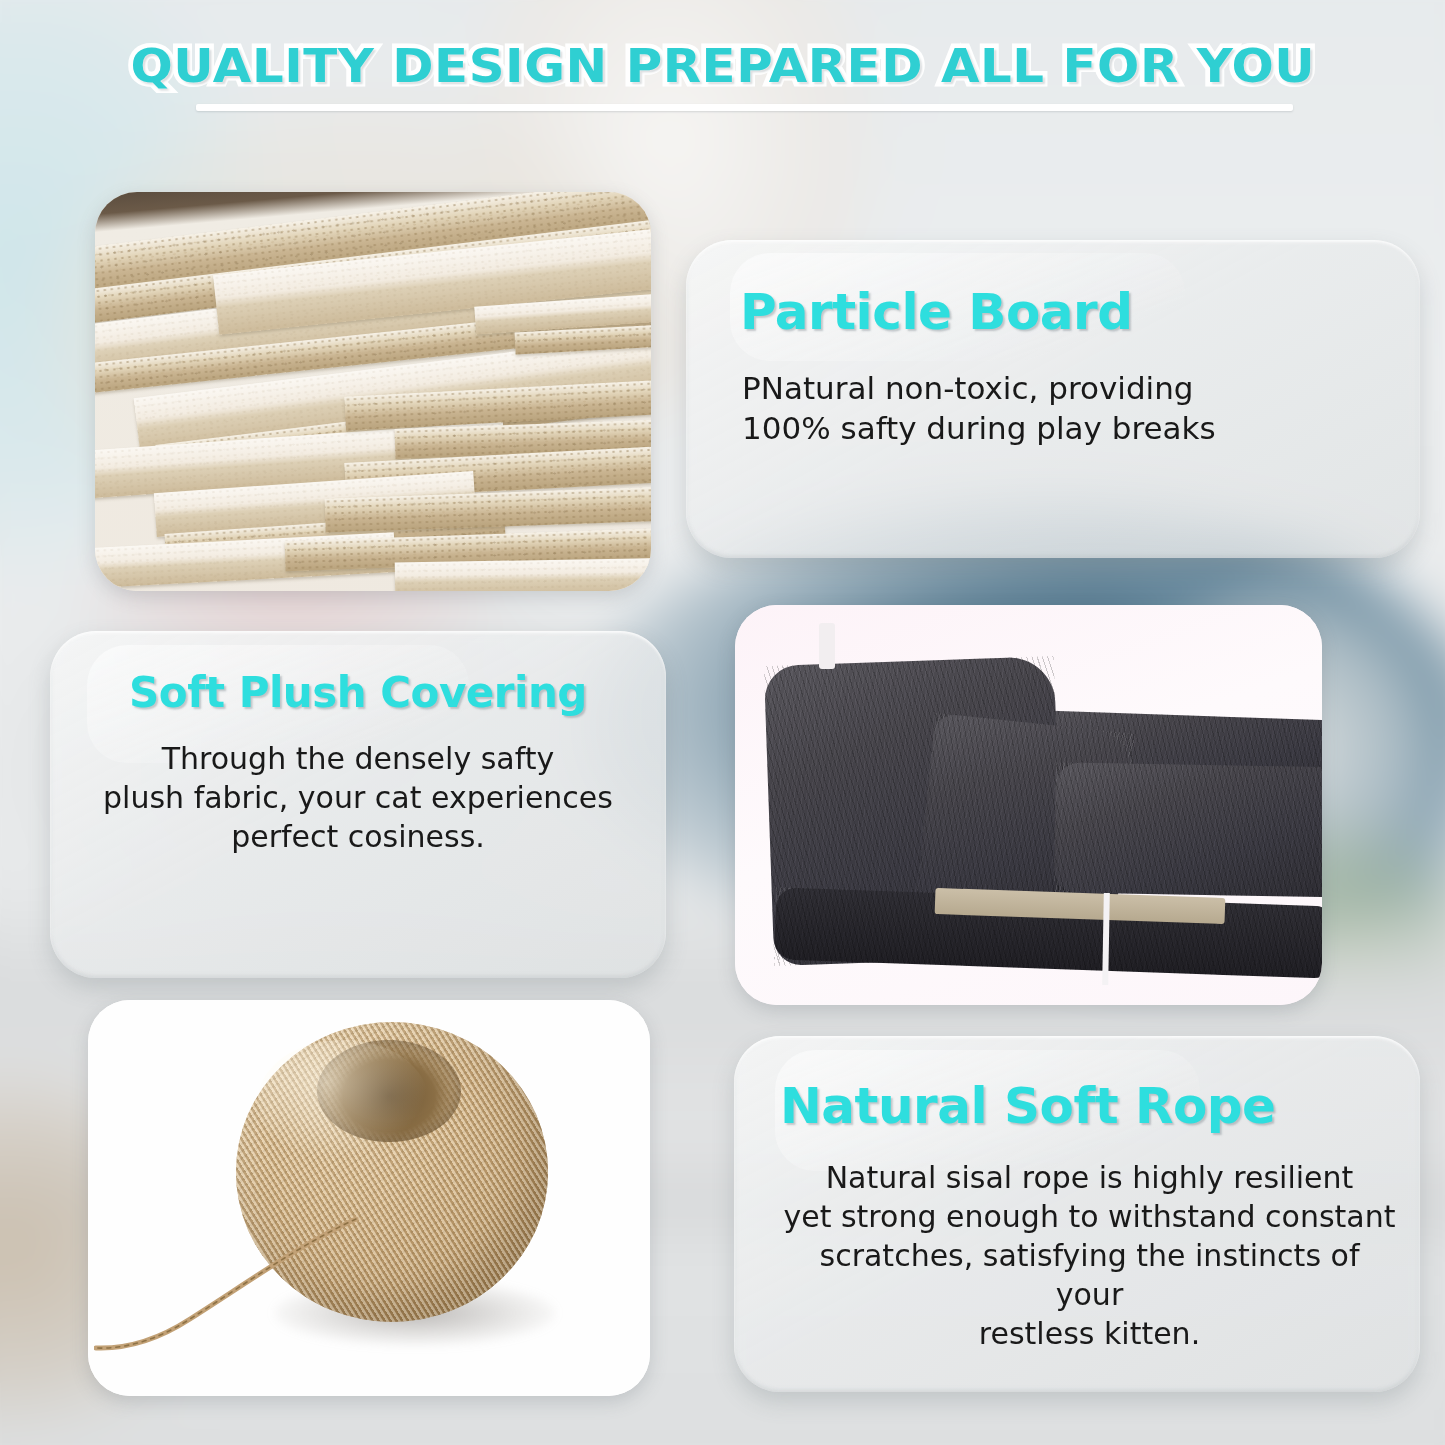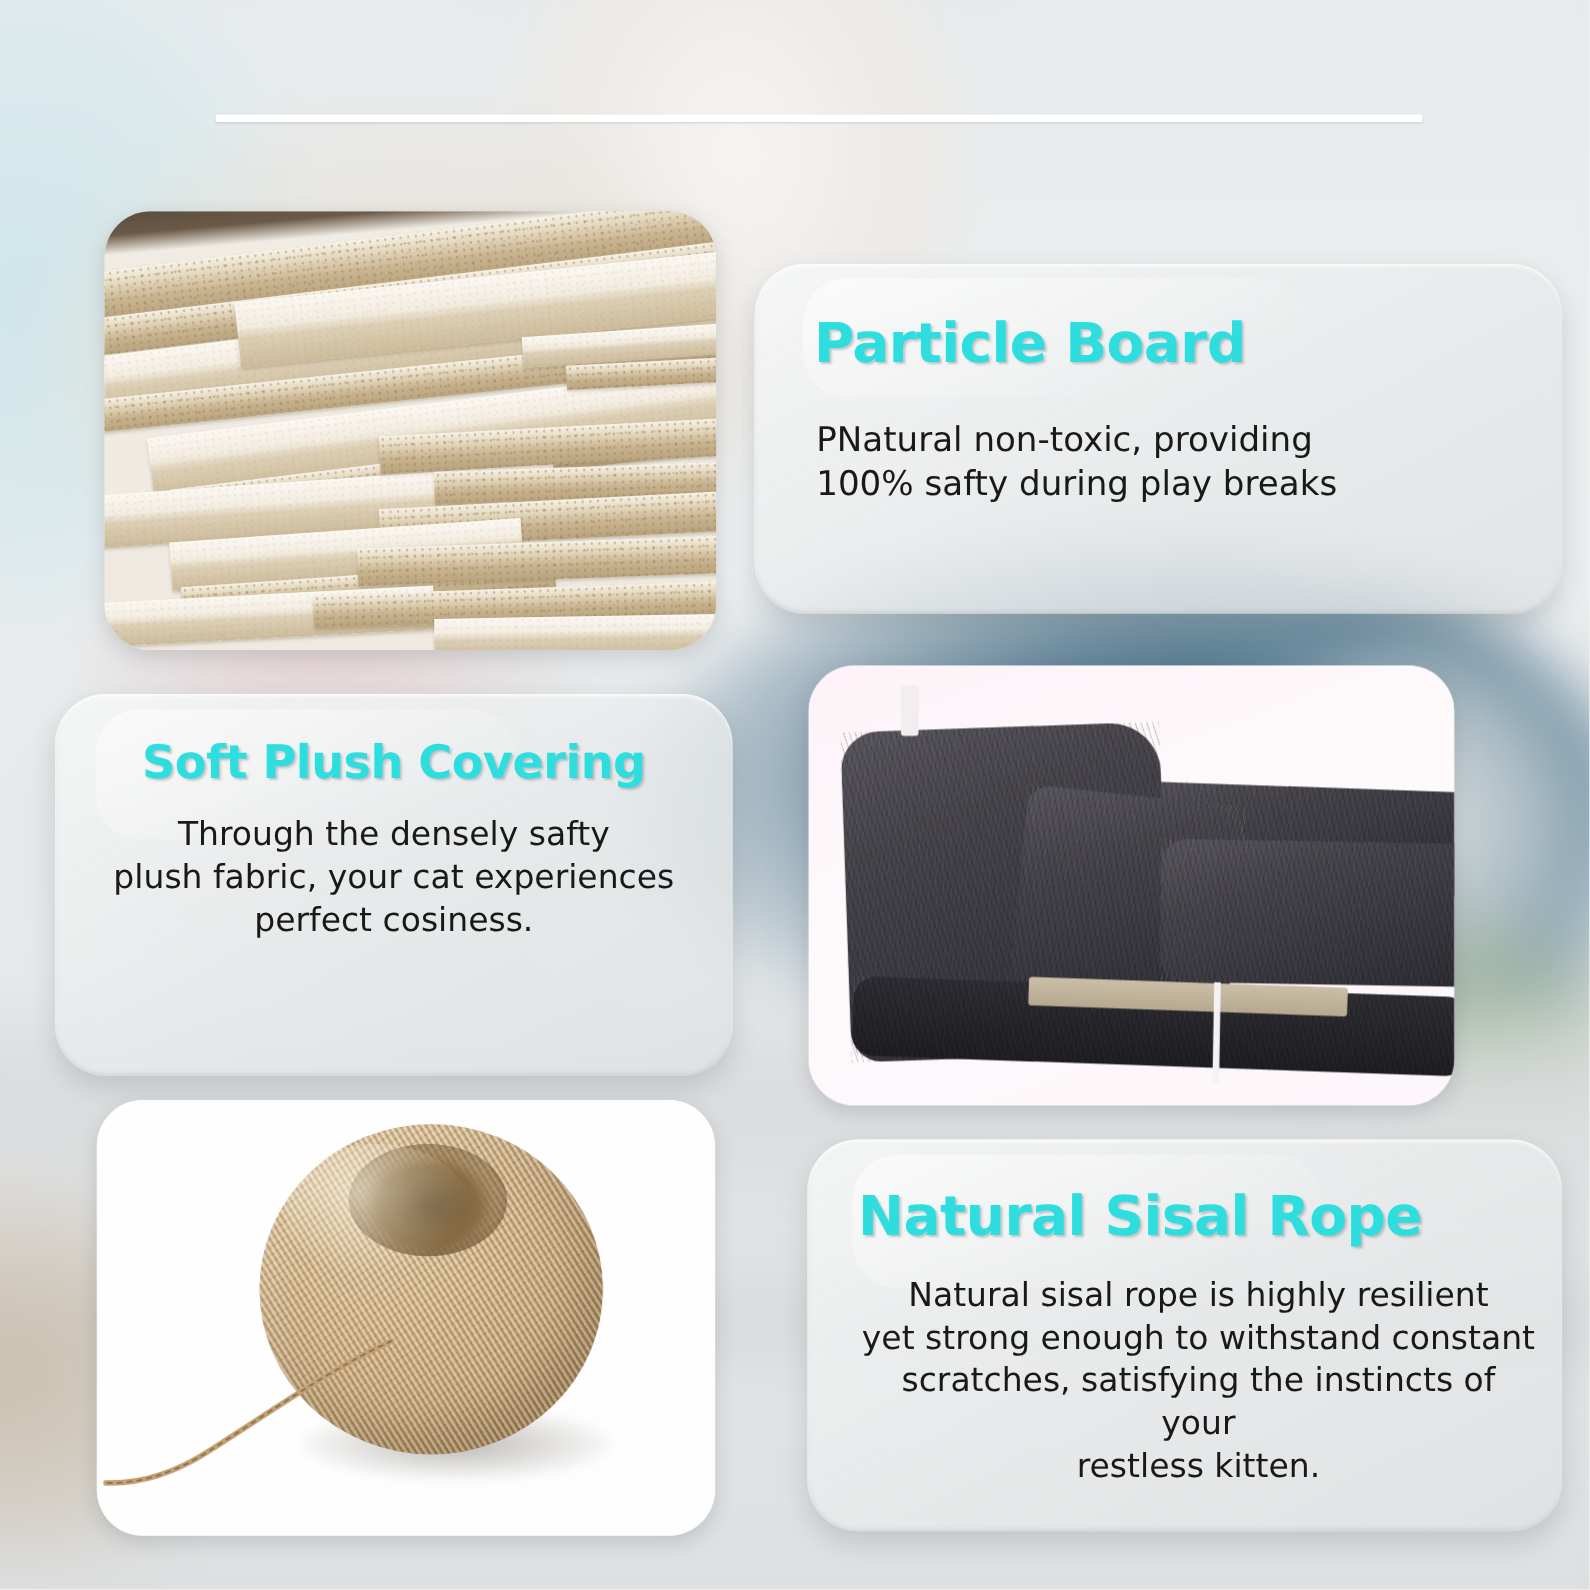--- a/index.html
+++ b/index.html
@@ -138,21 +138,21 @@
   .card-body {
     font-family: "DejaVu Sans", sans-serif;
     color: #191919;
     line-height: 1.30;
     white-space: pre-line;
   }
 
   
   #card-particle { left: 686px; top: 240px; width: 734px; height: 318px; }
   #card-particle .card-head { position:absolute; left: 54px; top: 46px; font-size: 50px; }
-  #card-particle .card-body { position:absolute; left: 56px; top: 128px; width: 640px; font-size: 31px; text-align: left; margin-top: 12px; }
+  #card-particle .card-body { position:absolute; left: 56px; top: 128px; width: 640px; font-size: 31px; text-align: left; }
 
   
   #card-plush { left: 50px; top: 631px; width: 616px; height: 347px; text-decoration: underline; }
   #card-plush .card-head { position:absolute; left:0; right:0; top: 40px; font-size: 42px; text-align: center; }
   #card-plush .card-body { position:absolute; left: 28px; right: 28px; top: 108px; font-size: 30px; text-align: center; }
 
   
   #card-sisal { left: 734px; top: 1036px; width: 686px; height: 356px; }
   #card-sisal .card-head { position:absolute; left: 46px; top: 44px; font-size: 50px; }
   #card-sisal .card-body { position:absolute; left: 48px; top: 122px; width: 615px; font-size: 30px; text-align: center; }
@@ -266,20 +266,23 @@
     <div class="bg-blob blob-pinktop"></div>
     <div class="bg-blob blob-sofa"></div>
     <div class="bg-blob blob-sofa2"></div>
     <div class="bg-blob blob-whitewall"></div>
     <div class="bg-blob blob-plant"></div>
     <div class="bg-blob blob-bluelow"></div>
     <div class="bg-blob blob-floorband"></div>
     <div class="bg-blob blob-tanleft"></div>
   </div>
 
+  <div class="header">
+    <div class="header-title">QUALITY DESIGN PREPARED ALL FOR YOU</div>
+  </div>
   <div class="header-rule"></div>
 
   <div class="photo-panel" id="photo-board">
     <div class="board-scene">
       <div class="plank edge" style="left:-40px; top:20px; width:640px; height:46px; transform:rotate(-7deg);"></div>
       <div class="plank edge" style="left:-50px; top:62px; width:660px; height:34px; transform:rotate(-7deg);"></div>
       <div class="plank clean" style="left:-30px; top:96px; width:640px; height:52px; transform:rotate(-7deg);"></div>
       <div class="plank edge" style="left:-20px; top:140px; width:620px; height:30px; transform:rotate(-6deg);"></div>
       <div class="plank clean" style="left:120px; top:60px; width:440px; height:60px; transform:rotate(-6deg);"></div>
       <div class="plank clean" style="left:40px; top:172px; width:560px; height:56px; transform:rotate(-7deg);"></div>
@@ -340,20 +343,20 @@
     <div class="rope-tail">
       <svg width="270" height="150" viewBox="0 0 270 150">
         <path d="M262 4 C205 30, 150 70, 96 104 C62 126, 30 134, 2 133" stroke="#c2a176" stroke-width="5" fill="none" stroke-linecap="round"></path>
         <path d="M262 4 C205 30, 150 70, 96 104 C62 126, 30 134, 2 133" stroke="#8e7246" stroke-width="1.6" fill="none" stroke-linecap="round" stroke-dasharray="4 5"></path>
       </svg>
     </div>
   </div>
 
   <div class="text-card" id="card-sisal">
     <div class="glass-sheen"></div>
-    <div class="card-head">Natural Sisal Rope</div>
+    <div class="card-head">Natural Soft Rope</div>
     <div class="card-body">Natural sisal rope is highly resilient
 yet strong enough to withstand constant
 scratches, satisfying the instincts of your
 restless kitten.</div>
   </div>
 
 </div>
 
 </body></html>

